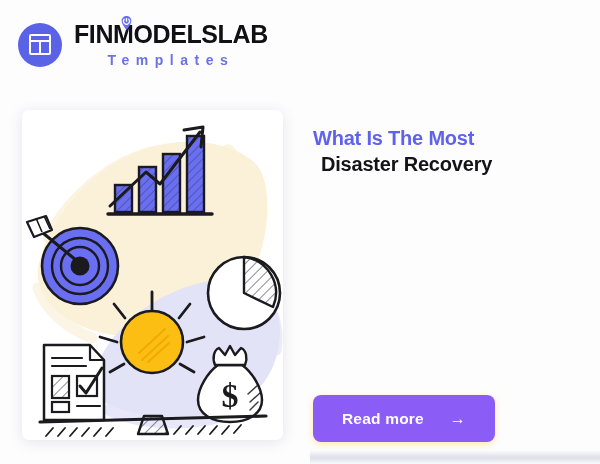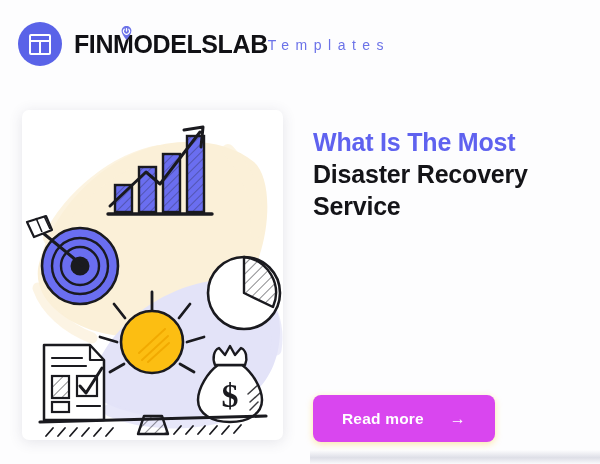--- a/index.html
+++ b/index.html
@@ -28,57 +28,57 @@
   .logo-grid{width:22px;height:21px;position:relative;}
   .logo-grid .frame{
     position:absolute;inset:0;border:2.4px solid #ffffff;border-radius:2px;
   }
   .logo-grid .vbar{
     position:absolute;left:calc(50% - 1.1px);top:6px;bottom:2px;width:2.2px;background:#ffffff;
   }
   .logo-grid .hbar{
     position:absolute;left:2px;right:2px;top:6px;height:2.2px;background:#ffffff;
   }
-  .logo-text{display:flex;flex-direction:row;line-height:1;}
+  .logo-text{display:flex;flex-direction:column;line-height:1;}
   .logo-title{
     font-size:25px;font-weight:bold;color:#111115;
     letter-spacing:-0.4px;position:relative;white-space:nowrap;
   }
   .logo-pin{
     position:absolute;left:47px;top:-6px;
     width:11px;height:14px;
   }
   .logo-sub{
     margin-top:6px;
-    font-size:14px;color:#6b72e8;font-weight:400;
-    letter-spacing:6.5px;white-space:nowrap;
+    font-size:14px;color:#6b72e8;font-weight:700;
+    letter-spacing:6.5px;white-space:nowrap;text-align:center;
   }
   
   .illus-card{
     position:absolute;left:22px;top:110px;
     width:261px;height:330px;
     background:#ffffff;border-radius:7px;
     box-shadow:0 2px 14px rgba(60,60,90,.13);
     overflow:hidden;
   }
   .illus-card svg{display:block;width:100%;height:100%;}
   
   .content{
     position:absolute;left:313px;top:126px;width:268px;
   }
   .headline{
-    font-size:25px;font-weight:bold;line-height:1.28;
+    font-size:20px;font-weight:bold;line-height:1.28;
     letter-spacing:-0.2px;margin:0;
   }
   .headline .hl-purple{color:#5f62ef;display:block;}
-  .headline .hl-dark{color:#141418;display:block;}
+  .headline .hl-dark{color:#141418;display:block;margin-left:8px;}
   .cta{
     position:absolute;left:313px;top:395px;
     width:182px;height:47px;
-    background:#d946ef;border:none;border-radius:8px;
+    background:#8b5cf6;border:none;border-radius:8px;
     color:#ffffff;font-size:15.5px;font-weight:bold;
     letter-spacing:.2px;
     display:flex;align-items:center;justify-content:center;gap:26px;
     cursor:pointer;
     box-shadow:0 2px 7px rgba(254,191,0,.35);
   }
   .cta .arrow{font-size:16px;line-height:1;font-weight:bold;}
   
   .bottom-band{
     position:absolute;left:310px;right:0;bottom:0;height:14px;
@@ -226,21 +226,20 @@
           <line x1="212" y1="323" x2="219" y2="315"></line>
         </g>
       </g>
     </svg>
   </div>
 
   <div class="content">
     <h1 class="headline">
       <span class="hl-purple">What Is The Most</span>
       <span class="hl-dark">Disaster Recovery</span>
-      <span class="hl-dark">Service</span>
     </h1>
   </div>
 
   <button class="cta">
     <span>Read more</span>
     <span class="arrow">→</span>
   </button>
 
   <div class="bottom-band"></div>
 </div>

